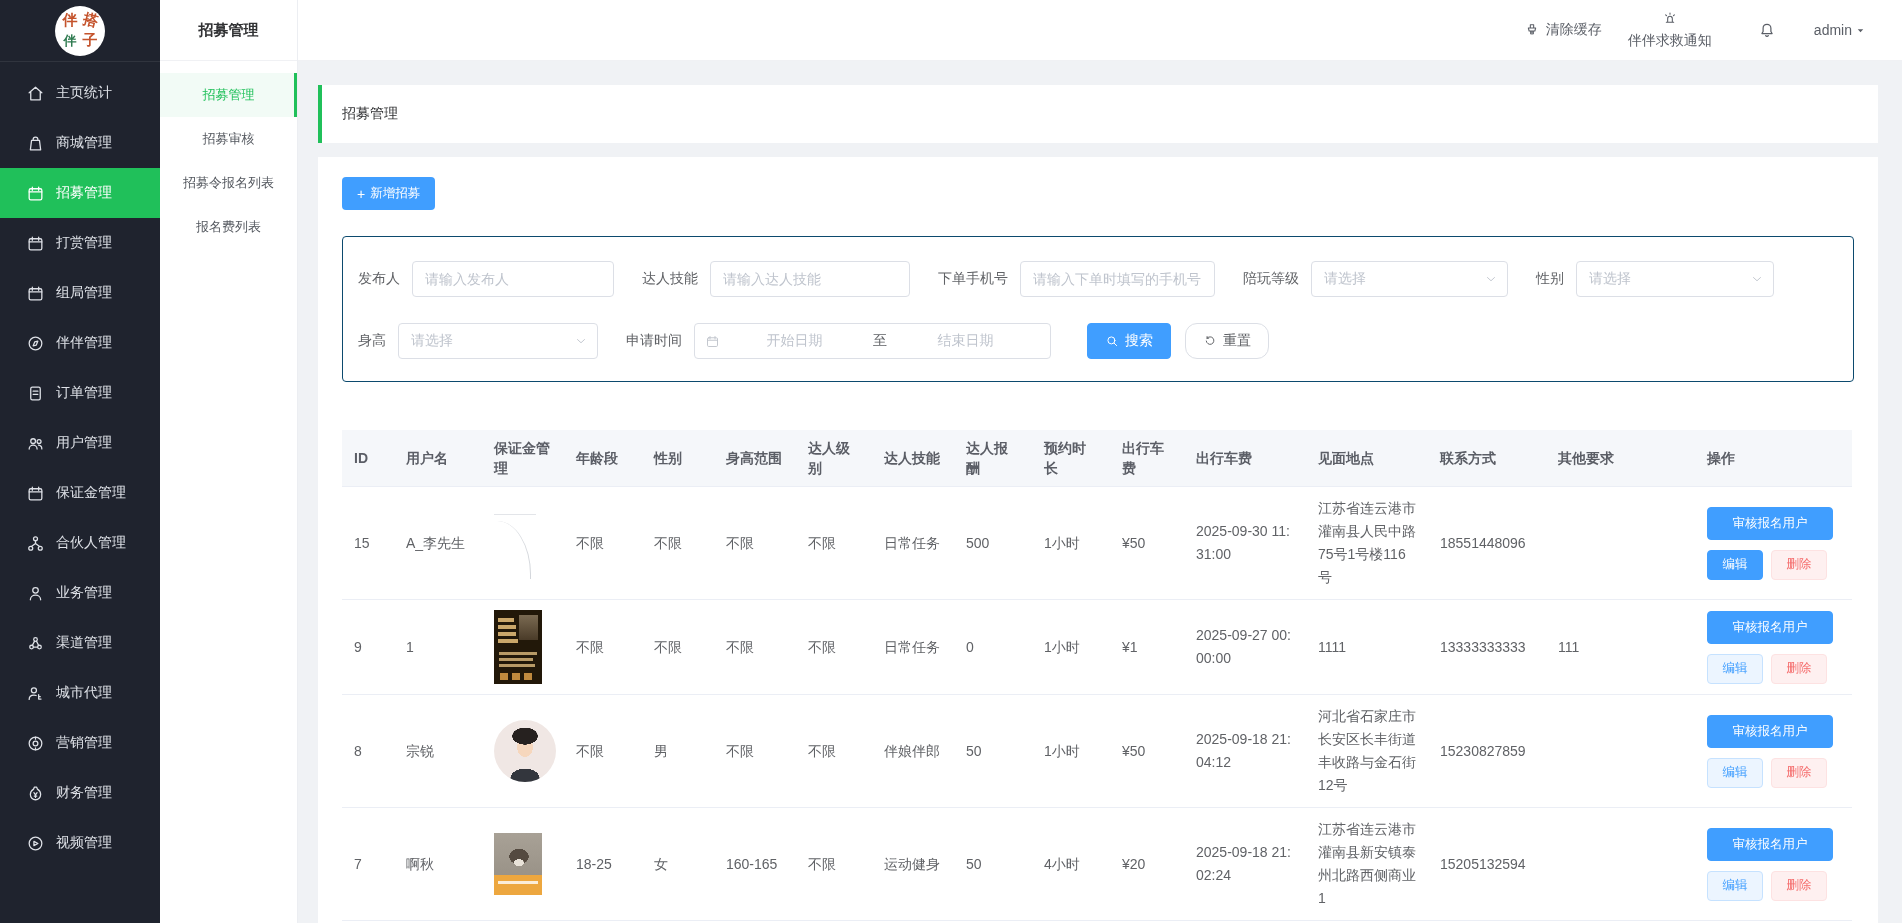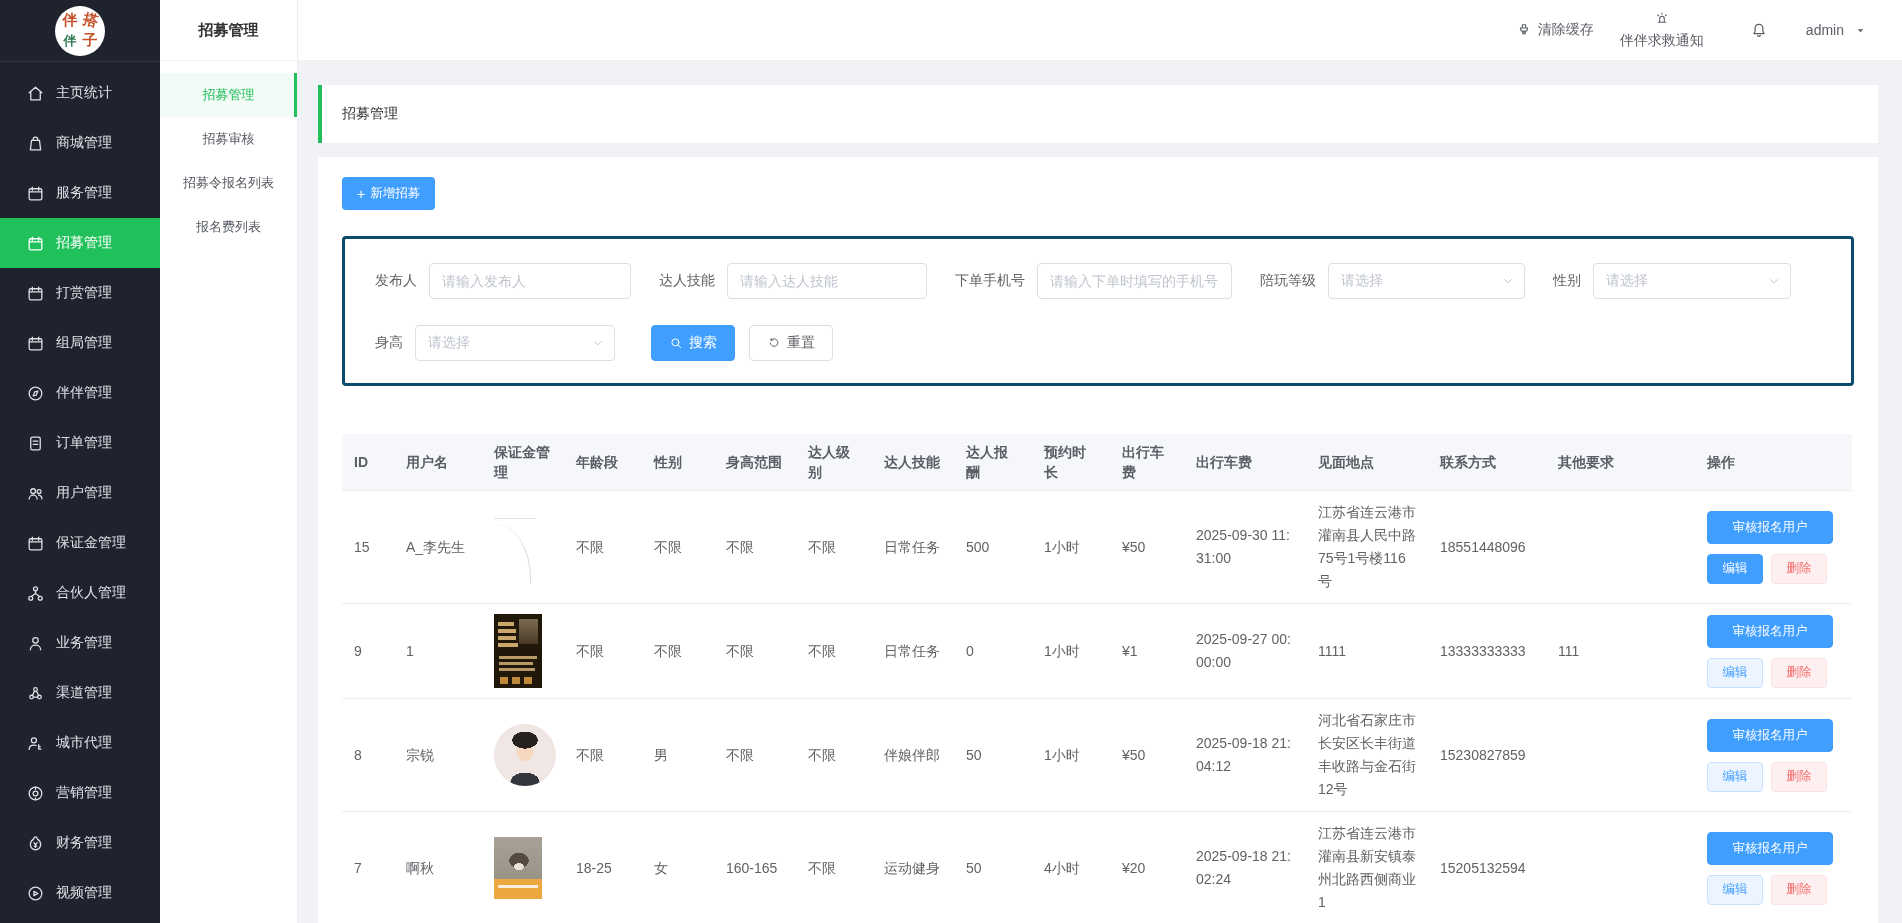--- a/index.html
+++ b/index.html
@@ -46,36 +46,36 @@
   
   .main { flex:1; min-width:0; display:flex; flex-direction:column; }
   .topbar { height:61px; flex-shrink:0; background:#fff; border-bottom:1px solid #f0f1f4;
             display:flex; align-items:center; justify-content:flex-end; padding-right:36px; }
   .tb-item { display:flex; align-items:center; gap:6px; font-size:14px; color:#5a5e66; cursor:pointer; }
   .tb-item .ti { width:16px; height:16px; stroke:#5a5e66; fill:none; stroke-width:1.6;
                  stroke-linecap:round; stroke-linejoin:round; }
   .tb-sos { margin-left:26px;flex-direction:column; }
   .tb-bell { margin-left:46px; }
   .tb-bell .ti { width:18px; height:18px; }
-  .tb-admin { margin-left:38px; gap:11px; }
+  .tb-admin { margin-left:38px; gap:3px; }
   .caret { width:11px; height:11px; fill:#5a5e66; }
 
   .content { flex:1; min-height:0; background:#f0f2f5; padding:24px 24px 0 20px;
              display:flex; flex-direction:column; }
   .title-card { flex-shrink:0; height:58px; background:#fff; border-left:4px solid #20c05a;
                 display:flex; align-items:center; padding-left:20px; font-size:14px; color:#303133; }
   .main-card { flex:1; min-height:0; background:#fff; margin-top:14px; padding:20px 24px; overflow:hidden; }
 
   .btn { cursor:pointer; font-family:inherit; }
   .btn-add { background:#409eff; color:#fff; border:none; border-radius:4px; height:33px;
              padding:0 15px; font-size:12.5px; display:inline-flex; align-items:center; gap:5px; }
   .plus-glyph { font-size:14px; line-height:1; }
 
   
-  .filter-panel { border:3px solid #0c4a6e; border-radius:4px; margin-top:26px; padding:24px 18px 22px 30px; }
+  .filter-panel { border:1px solid #0c4a6e; border-radius:4px; margin-top:26px; padding:24px 18px 22px 15px; }
   .f-row { display:flex; align-items:center; }
   .f-row + .f-row { margin-top:26px; }
   .f-group { display:flex; align-items:center; margin-right:28px; }
   .f-label { font-size:14px; color:#606266; margin-right:12px; white-space:nowrap; }
   .f-input { height:36px; border:1px solid #dcdfe6; border-radius:4px; padding:0 12px;
              font-size:14px; color:#606266; font-family:inherit; outline:none; }
   .f-input::placeholder { color:#bfc4cd; }
   .w-pub{width:202px;} .w-skill{width:200px;} .w-phone{width:195px;}
   .f-select { position:relative; display:flex; align-items:center; height:36px; border:1px solid #dcdfe6;
               border-radius:4px; padding:0 30px 0 12px; font-size:14px; color:#bfc4cd; cursor:pointer; }
@@ -86,21 +86,21 @@
                display:flex; align-items:center; padding:0 10px; }
   .daterange .ti { width:15px; height:15px; stroke:#c0c4cc; fill:none; stroke-width:1.5;
                    stroke-linecap:round; stroke-linejoin:round; flex-shrink:0; }
   .dr-ph { flex:1; text-align:center; color:#bfc4cd; font-size:14px; }
   .dr-sep { color:#606266; font-size:14px; padding:0 4px; }
   .btn-search { margin-left:8px; background:#409eff; color:#fff; border:1px solid #409eff; border-radius:4px;
                 height:36px; padding:0 17px; font-size:14px; display:inline-flex; align-items:center; gap:6px; }
   .btn-search .ti, .btn-reset .ti { width:14px; height:14px; fill:none; stroke-width:1.7;
                 stroke-linecap:round; stroke-linejoin:round; }
   .btn-search .ti { stroke:#fff; }
-  .btn-reset { margin-left:14px; background:#fff; color:#606266; border:1px solid #dcdfe6; border-radius:4px;
+  .btn-reset { margin-left:14px; background:#fff; color:#606266; border:1px solid #dcdfe6; border-radius:12px;
                height:36px; padding:0 17px; font-size:14px; display:inline-flex; align-items:center; gap:6px; }
   .btn-reset .ti { stroke:#606266; }
 
   
   .table-wrap { margin-top:48px; }
   table { border-collapse:collapse; table-layout:fixed; width:1510px; font-size:14px; color:#606266; }
   th { background:#f5f7fa; font-weight:600; color:#5b5e66; text-align:left;
        padding:8px 12px; height:52px; line-height:20px; border-bottom:1px solid #ebeef5; }
   td { padding:10px 12px; border-bottom:1px solid #ebeef5; vertical-align:middle;
        line-height:23px; word-break:break-all; }
@@ -250,26 +250,20 @@
         <span>主页统计</span>
       </div>
 
       <div class="nav-item">
         <svg class="ic mi">
           <use href="#i-bag"></use>
         </svg>
         <span>商城管理</span>
       </div>
 
-      <div class="nav-item">
-        <svg class="ic mi">
-          <use href="#i-calendar"></use>
-        </svg>
-        <span>服务管理</span>
-      </div>
 
       <div class="nav-item active">
         <svg class="ic mi">
           <use href="#i-calendar"></use>
         </svg>
         <span>招募管理</span>
       </div>
 
       <div class="nav-item">
         <svg class="ic mi">
@@ -464,20 +458,31 @@
         </div>
 
         <div class="f-row">
           <div class="f-group">
             <span class="f-label">身高</span>
             <div class="f-select w-height">
               <span>请选择</span>
               <svg class="ic chev">
                   <use href="#i-chevron"></use>
                 </svg>
+            </div>
+          </div>
+          <div class="f-group">
+            <span class="f-label">申请时间</span>
+            <div class="daterange">
+              <svg class="ic ti">
+                  <use href="#i-calendar"></use>
+                </svg>
+              <span class="dr-ph">开始日期</span>
+              <span class="dr-sep">至</span>
+              <span class="dr-ph">结束日期</span>
             </div>
           </div>
           <button class="btn btn-search">
             <svg class="ic ti">
                 <use href="#i-search"></use>
               </svg>
             <span>搜索</span>
           </button>
           <button class="btn btn-reset">
             <svg class="ic ti">

